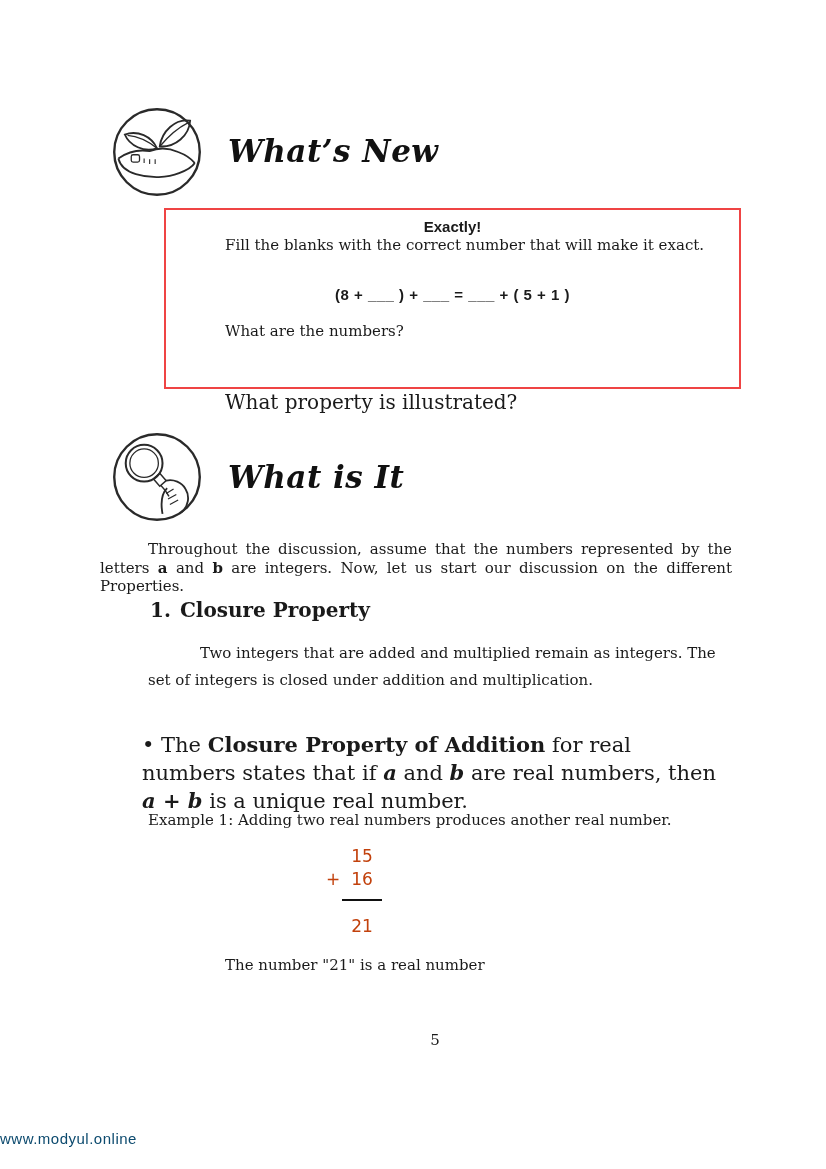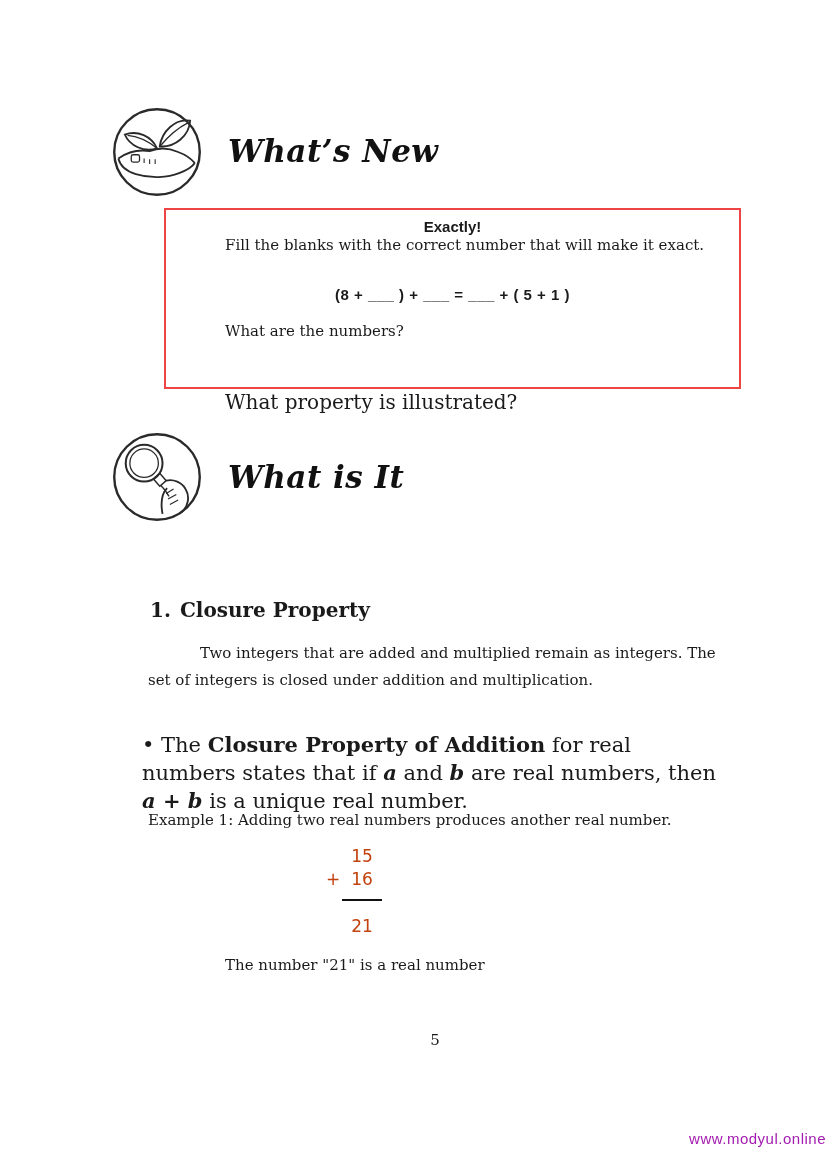--- a/index.html
+++ b/index.html
@@ -100,23 +100,23 @@
   .add-sum { padding-top: 14px; }
 
   .conclusion { position: absolute; left: 225px; top: 956px; font-size: 15px; white-space: nowrap; }
 
   .page-number {
     position: absolute; left: 44px; right: 0; top: 1031px;
     text-align: center; font-size: 15px;
   }
   .watermark {
     position: absolute; left: 0; right: 0; top: 1130px;
-    text-align: right;
+    text-align: left;
     font-family: "Liberation Sans", sans-serif;
-    font-size: 15px; color: #a21caf; letter-spacing: 0.5px;
+    font-size: 15px; color: #0c4a6e; letter-spacing: 0.5px;
   }
 </style>
 </head>
 <body>
 
 <div class="page">
 
   <div class="section-icon" id="whats-new-icon">
     <svg viewBox="0 0 100 100" fill="none" stroke="#2a2a2a">
       <circle cx="50" cy="50" r="46.5" stroke-width="2.6"></circle>
@@ -147,20 +147,21 @@
       <circle cx="36" cy="35" r="15.5" stroke-width="1.4"></circle>
       <path d="M46,52 L53,46 L60,54 L53,60 Z" stroke-width="1.6"></path>
       <path d="M54,59 C58,63 61,67 63,71" stroke-width="1.6"></path>
       <path d="M60,54 C68,52 77,56 81,63 C86,71 84,82 77,88" stroke-width="2"></path>
       <path d="M56,90 C54,79 55,68 61,62" stroke-width="2"></path>
       <path d="M60,68 l8,-5 M62,74 l9,-5 M64,80 l9,-5" stroke-width="1.3"></path>
     </svg>
   </div>
   <div class="section-heading" id="what-is-it-heading">What is It</div>
 
+  <p class="intro-para"><span>Throughout the discussion, assume that the numbers represented by the letters </span><span class="b">a</span><span> and </span><span class="b">b</span><span> are integers. Now, let us start our discussion on the different Properties.</span></p>
 
   <div class="closure-heading"><span class="num">1.</span><span>Closure Property</span></div>
 
   <p class="closure-body">Two integers that are added and multiplied remain as integers. The set of integers is closed under addition and multiplication.</p>
 
   <p class="bullet-para"><span>• The </span><span class="b">Closure Property of Addition</span><span> for real numbers states that if </span><span class="bi">a</span><span> and </span><span class="bi">b</span><span> are real numbers, then </span><span class="bi">a</span><span class="bi"> + </span><span class="bi">b</span><span> is a unique real number.</span></p>
 
   <div class="example-label">Example 1: Adding two real numbers produces another real number.</div>
 
   <div class="addition">

